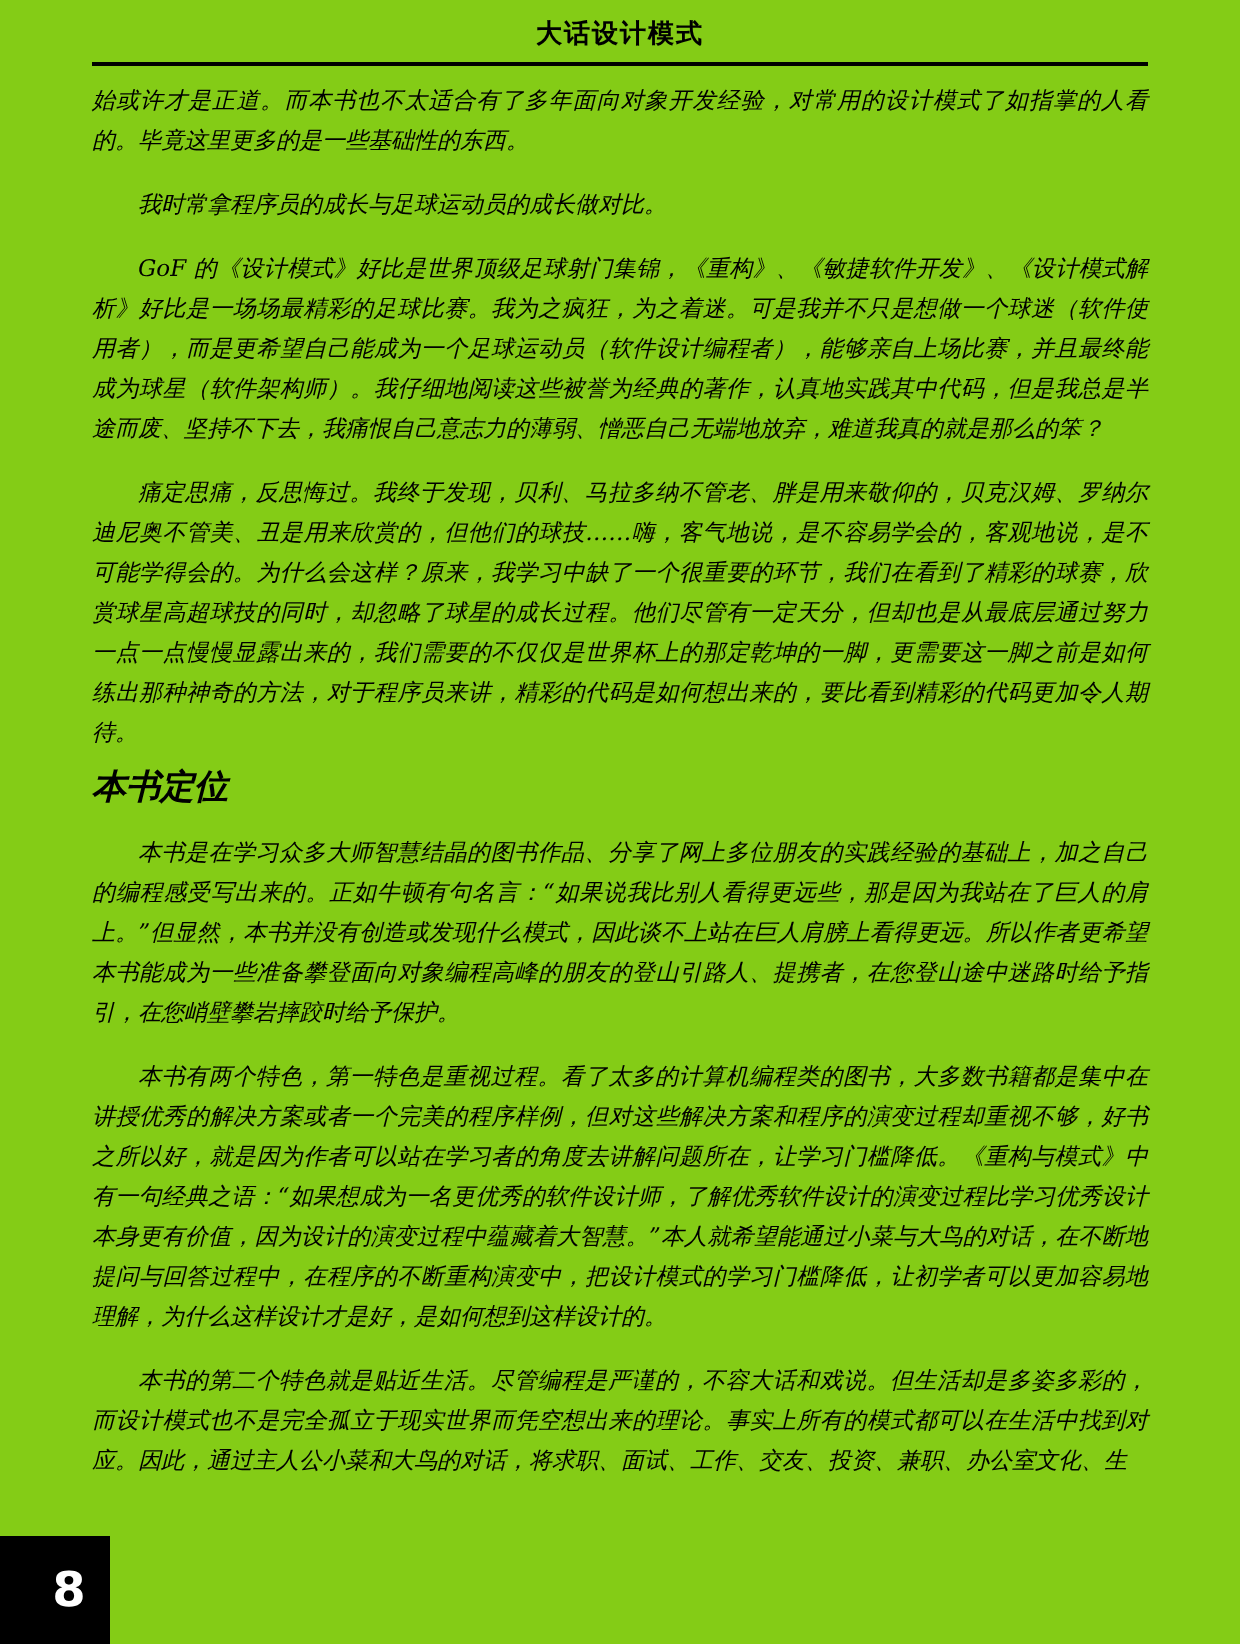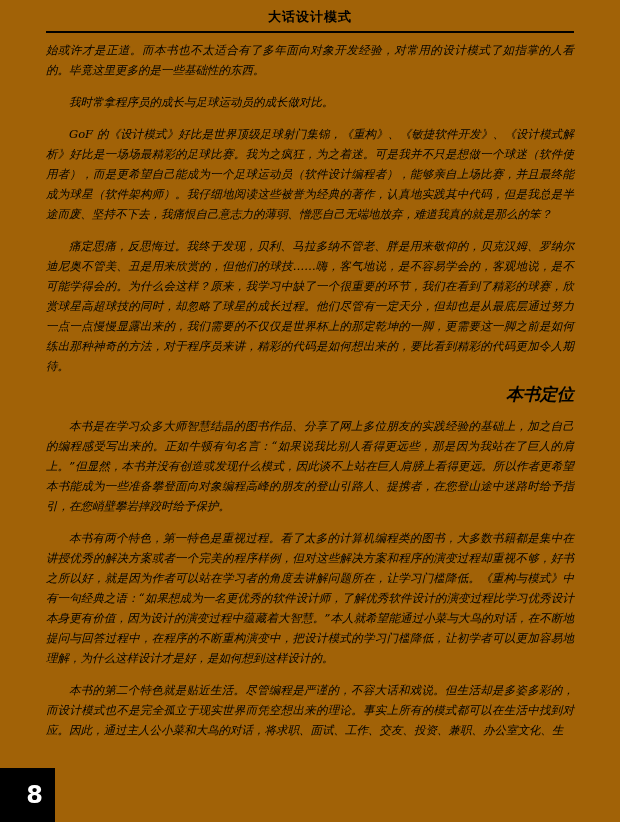--- a/index.html
+++ b/index.html
@@ -7,21 +7,21 @@
     width: 620px; height: 822px;
     background: #ffffff;
     font-family: "DejaVu Serif", "Liberation Serif", serif;
     color: #000;
     position: relative;
     overflow: hidden;
   }
   .page {
     width: 620px; height: 822px;
     position: relative;
-    background: #a16207;
+    background: #84cc16;
   }
   .running-header {
     padding-top: 8px;
     text-align: center;
     font-family: "DejaVu Sans", "Liberation Sans", sans-serif;
     font-weight: bold;
     font-size: 13px;
     letter-spacing: 1px;
   }
   .header-rule {
@@ -43,21 +43,21 @@
   .content p.indent {
     text-indent: 2em;
     margin-top: 12px;
   }
   .section-heading {
     font-family: "DejaVu Sans", "Liberation Sans", sans-serif;
     font-weight: bold;
     font-size: 17px;
     line-height: 19px;
     margin: 9px 0 10px 0;
-    text-align: right;
+    text-align: left;
     text-indent: 0;
   }
   .page-num-box {
     position: absolute;
     left: 0; bottom: 0;
     width: 55px; height: 54px;
     background: #000;
     display: flex;
     align-items: center;
     justify-content: center;

